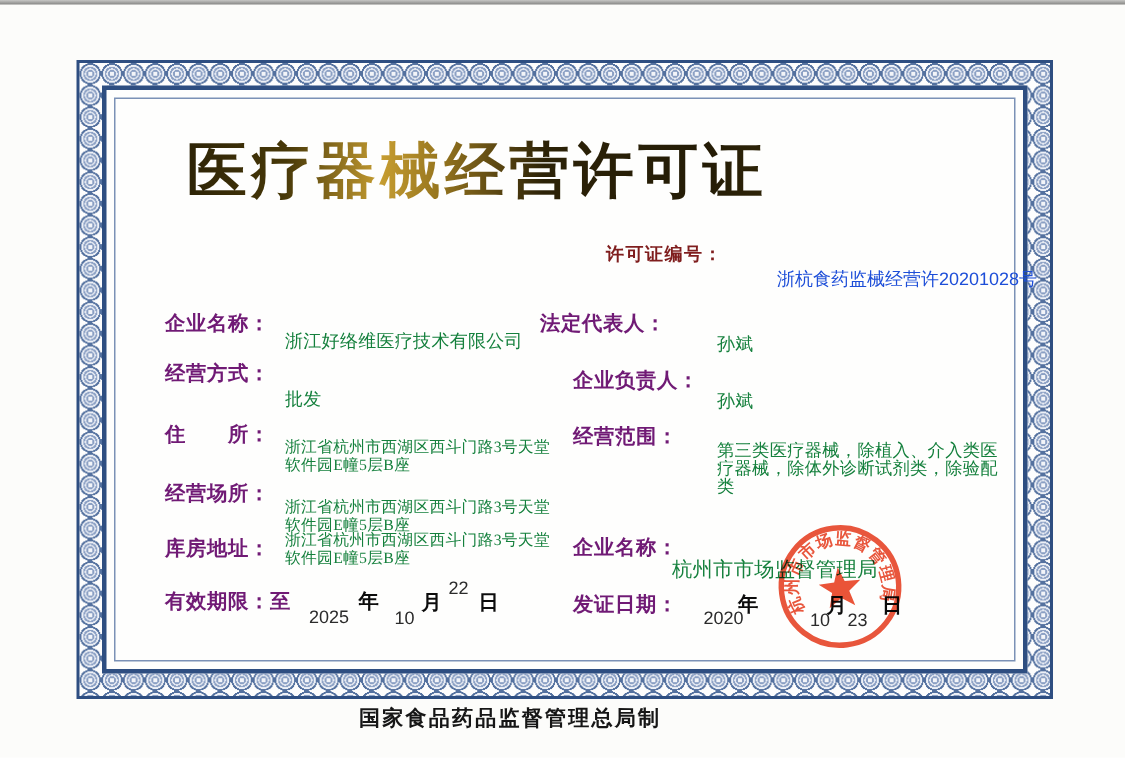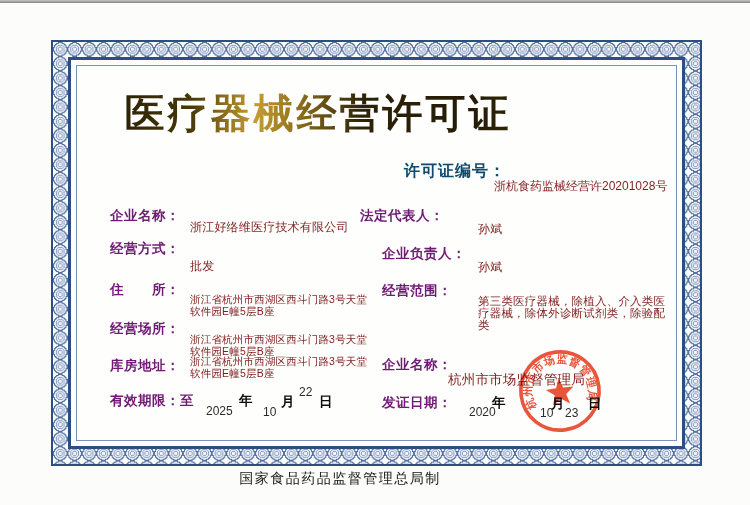--- a/index.html
+++ b/index.html
@@ -40,33 +40,33 @@
       background:linear-gradient(93deg,#332708 0%,#241c06 16%,#473808 30%,
         #c69d31 40%,#97761f 46%,#2c2207 57%,#241c06 74%,#3b2e0a 88%,#2a2007 100%);
       -webkit-background-clip:text;background-clip:text;color:transparent;
     }
   }
   .lbl{
     position:absolute;font-size:13.5px;font-weight:700;color:#701a75;
     letter-spacing:0.5px;white-space:nowrap;z-index:2;
   }
   .val{
-    position:absolute;font-size:12px;font-weight:400;color:#7f1d1d;
-    letter-spacing:0.2px;white-space:nowrap;z-index:2;
+    position:absolute;font-size:12px;font-weight:400;color:#15803d;
+    letter-spacing:0.2px;white-space:nowrap;z-index:2;font-family:Liberation Serif, serif;
   }
   .val.wrap{white-space:normal;line-height:12px;font-size:10.5px;}
   .val.scope{white-space:normal;line-height:12px;font-size:11.5px;}
-  .lic-lbl{position:absolute;left:404px;top:161px;font-size:16px;font-weight:700;
-    letter-spacing:1px;color:#0c4a6e;z-index:2;text-align:center;}
-  .lic-val{position:absolute;left:494px;top:178px;font-size:12px;color:#7f1d1d;z-index:2;}
+  .lic-lbl{position:absolute;left:404px;top:161px;font-size:12px;font-weight:700;
+    letter-spacing:1px;color:#7f1d1d;z-index:2;text-align:center;}
+  .lic-val{position:absolute;left:518px;top:178px;font-size:12px;color:#1d4ed8;z-index:2;}
   .datechar{position:absolute;font-size:13.5px;font-weight:700;color:#0c0c0c;z-index:2;}
   .datenum{position:absolute;font-size:12px;color:#2b2b2b;z-index:2;}
   .maker{
     position:absolute;left:0;top:470px;width:680px;text-align:center;
-    font-size:14px;font-weight:400;letter-spacing:1.5px;color:#161616;
+    font-size:14px;font-weight:700;letter-spacing:1.5px;color:#161616;
   }
   .seal{
     position:absolute;left:517px;top:348px;width:86px;height:86px;z-index:3;
     transform:rotate(-7deg);mix-blend-mode:multiply;opacity:0.92;
   }
 </style>
 </head>
 <body>
 
 <div>

